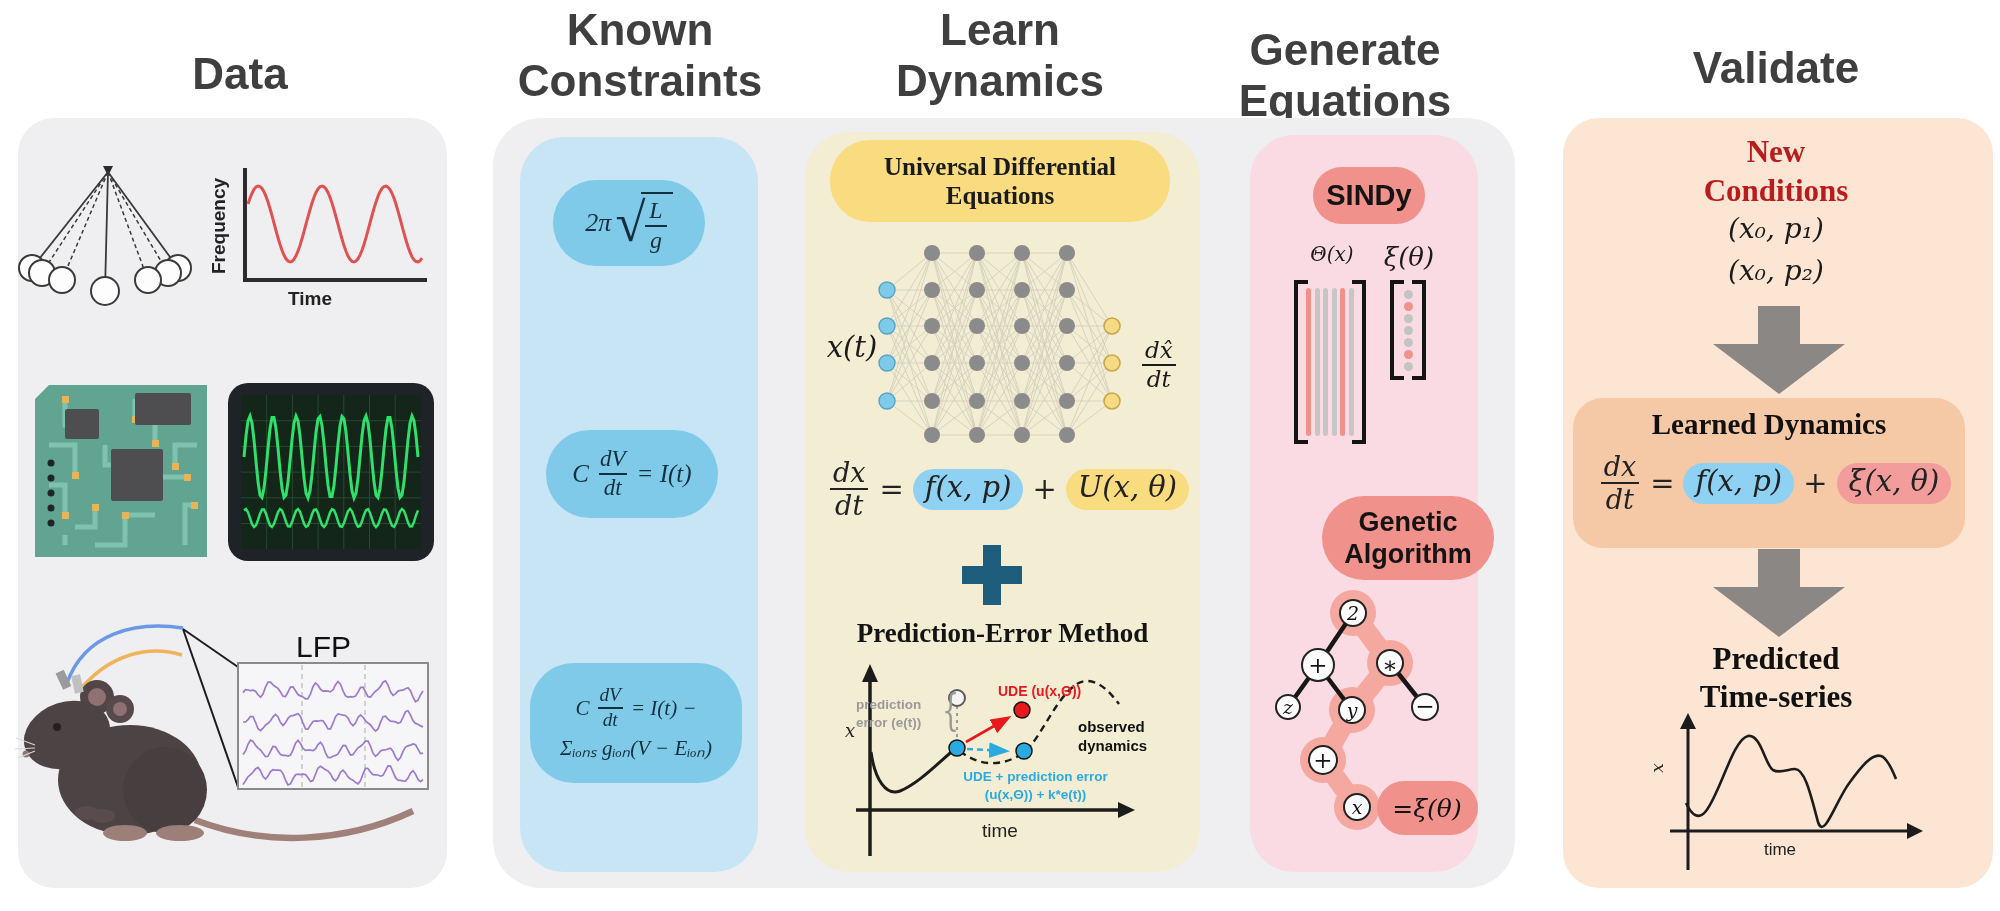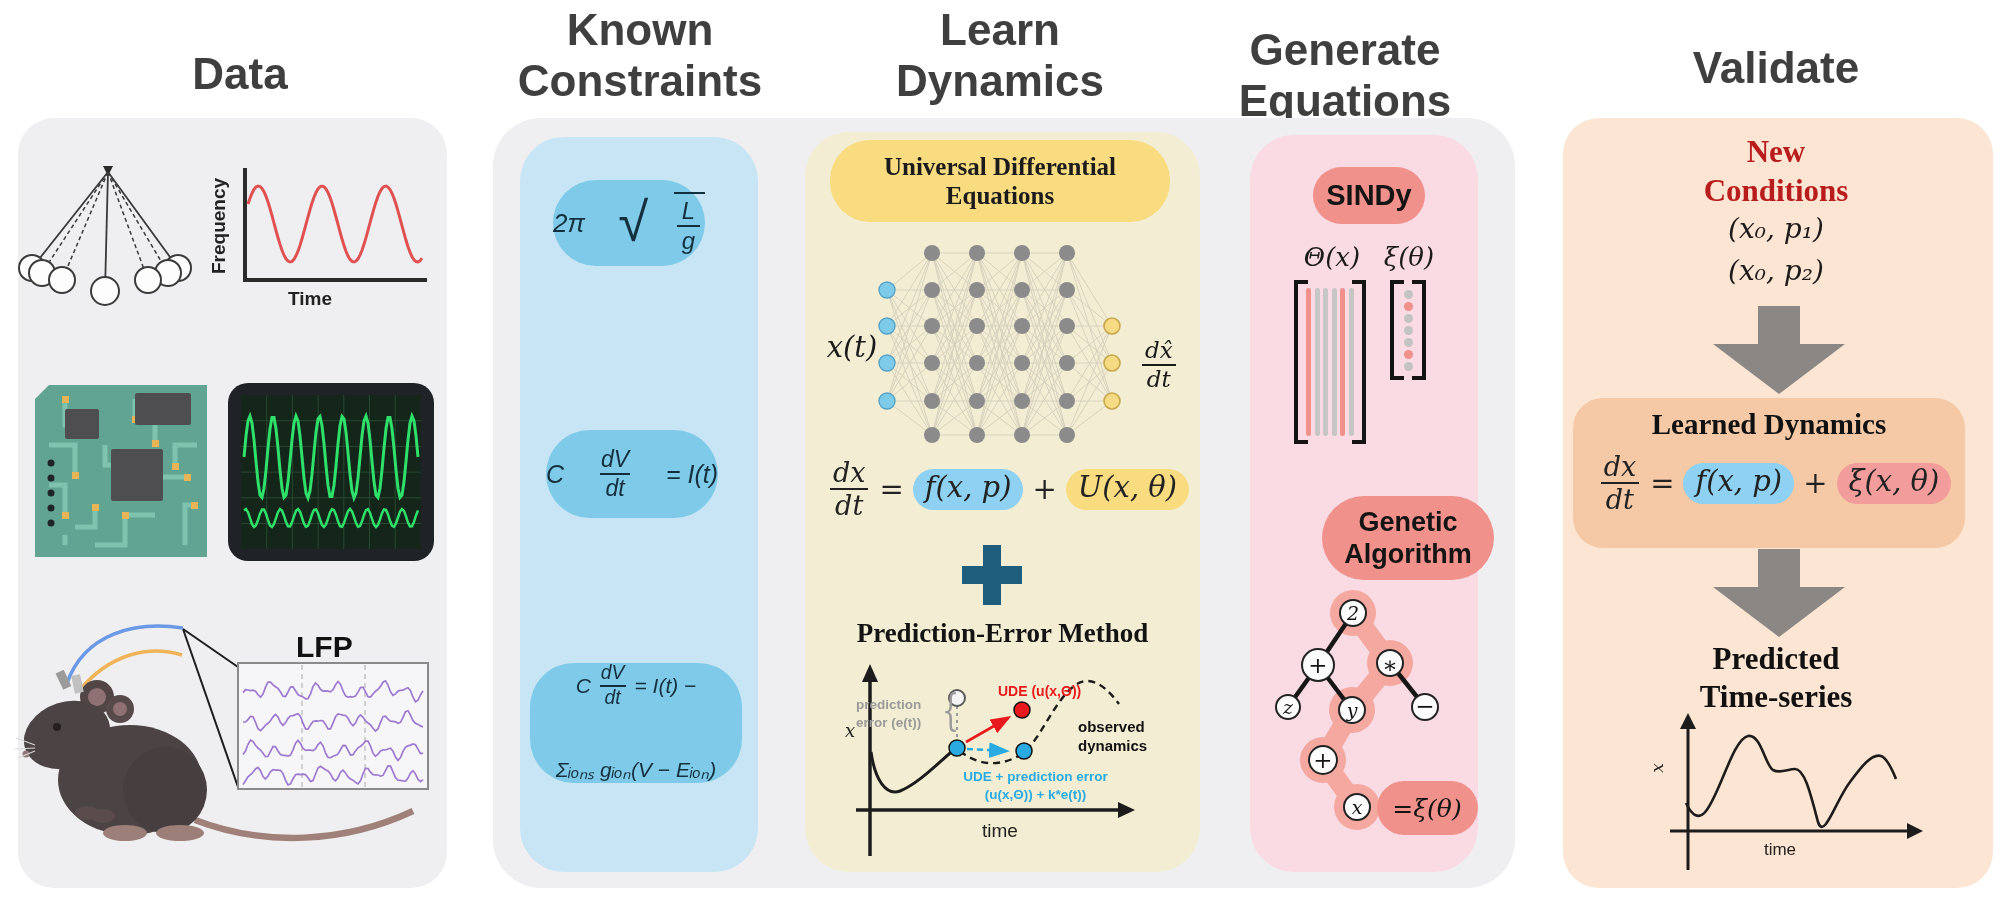--- a/index.html
+++ b/index.html
@@ -16,22 +16,22 @@
   #panel-blue{left:520px;top:137px;width:238px;height:735px;background:var(--blue-panel);border-radius:44px;}
   #panel-cream{left:805px;top:132px;width:395px;height:740px;background:var(--cream-panel);border-radius:44px;}
   #panel-pink{left:1250px;top:135px;width:228px;height:737px;background:var(--pink-panel);border-radius:44px;}
   #panel-validate{left:1563px;top:118px;width:430px;height:770px;background:var(--peach-panel);border-radius:36px;}
   
   .math{font-family:"DejaVu Serif",serif;font-style:italic;color:#1b1b1b;}
   .frac{display:inline-flex;flex-direction:column;align-items:center;font-size:0.92em;line-height:1.08;vertical-align:middle;}
   .frac .num{padding:0 5px 1px;}
   .frac .den{border-top:2px solid currentColor;padding:1px 5px 0;}
   .bluepill{position:absolute;background:var(--blue-pill);border-radius:44px;display:flex;
-            align-items:center;justify-content:space-between;color:#14303f;
-            font-family:Liberation Sans, sans-serif;font-style:italic;}
+            align-items:center;justify-content:center;color:#14303f;
+            font-family:Liberation Serif, serif;font-style:italic;}
   .radical{font-size:2.1em;font-style:normal;line-height:0.85;margin:0 -4px 0 4px;}
   .radicand{border-top:2.5px solid currentColor;padding:4px 5px 0 3px;display:inline-block;}
   .eq-row{position:absolute;display:flex;align-items:center;justify-content:center;gap:9px;
           font-family:"DejaVu Serif",serif;font-style:italic;color:#222;padding-left:6px;}
   .term{padding:1px 12px 6px;border-radius:26px;}
   .term.blue{background:var(--blue-term);}
   .term.yellow{background:var(--yellow-pill);}
   .term.red{background:var(--red-term);}
   
   .brk{position:absolute;}
@@ -187,21 +187,21 @@
   <rect x="223" y="48" width="190" height="126" fill="#f6f6f8" stroke="#8a8a8a" stroke-width="2"></rect>
   <line x1="287" y1="50" x2="287" y2="172" stroke="#c4c4c4" stroke-width="1.5" stroke-dasharray="5 4"></line>
   <line x1="350" y1="50" x2="350" y2="172" stroke="#c4c4c4" stroke-width="1.5" stroke-dasharray="5 4"></line>
   <g fill="none" stroke="var(--lfp-purple)" stroke-width="1.7">
     <path id="lfp0" d="M 228 77.6 L 230.5 74.7 L 233.0 75.0 L 235.5 75.6 L 238.0 75.2 L 240.5 76.3 L 243.0 79.8 L 245.5 82.2 L 248.0 79.1 L 250.5 72.2 L 253.0 67.2 L 255.5 67.2 L 258.0 69.9 L 260.5 71.8 L 263.0 73.4 L 265.5 77.0 L 268.0 81.1 L 270.5 81.5 L 273.0 77.0 L 275.5 72.1 L 278.0 71.8 L 280.5 75.8 L 283.0 79.5 L 285.5 80.9 L 288.0 81.9 L 290.5 83.8 L 293.0 83.7 L 295.5 78.9 L 298.0 71.7 L 300.5 68.1 L 303.0 70.2 L 305.5 74.3 L 308.0 76.1 L 310.5 75.8 L 313.0 76.2 L 315.5 76.9 L 318.0 74.8 L 320.5 69.8 L 323.0 66.6 L 325.5 69.2 L 328.0 75.9 L 330.5 80.9 L 333.0 82.1 L 335.5 81.7 L 338.0 82.0 L 340.5 81.1 L 343.0 77.1 L 345.5 72.5 L 348.0 72.2 L 350.5 76.9 L 353.0 81.7 L 355.5 82.1 L 358.0 79.0 L 360.5 76.2 L 363.0 74.4 L 365.5 71.4 L 368.0 67.2 L 370.5 65.8 L 373.0 70.0 L 375.5 76.8 L 378.0 80.3 L 380.5 78.9 L 383.0 76.1 L 385.5 75.3 L 388.0 75.2 L 390.5 73.8 L 393.0 72.8 L 395.5 75.8 L 398.0 82.2 L 400.5 86.7 L 403.0 85.2 L 405.5 80.0 L 408.0 75.9"></path>
       <path id="lfp1" d="M 228 107.0 L 230.5 107.0 L 233.0 104.6 L 235.5 101.3 L 238.0 101.7 L 240.5 107.3 L 243.0 113.8 L 245.5 115.7 L 248.0 113.2 L 250.5 110.1 L 253.0 108.3 L 255.5 105.8 L 258.0 101.8 L 260.5 99.4 L 263.0 102.0 L 265.5 107.6 L 268.0 110.4 L 270.5 107.8 L 273.0 103.4 L 275.5 101.0 L 278.0 100.6 L 280.5 99.6 L 283.0 98.7 L 285.5 101.5 L 288.0 108.2 L 290.5 114.0 L 293.0 114.1 L 295.5 109.9 L 298.0 106.4 L 300.5 105.9 L 303.0 106.2 L 305.5 105.5 L 308.0 105.8 L 310.5 109.4 L 313.0 113.9 L 315.5 113.8 L 318.0 108.2 L 320.5 101.6 L 323.0 98.9 L 325.5 99.5 L 328.0 100.1 L 330.5 100.5 L 333.0 103.1 L 335.5 108.0 L 338.0 110.7 L 340.5 108.0 L 343.0 102.5 L 345.5 100.0 L 348.0 102.2 L 350.5 105.8 L 353.0 108.0 L 355.5 109.9 L 358.0 113.3 L 360.5 116.0 L 363.0 114.0 L 365.5 107.4 L 368.0 101.7 L 370.5 101.1 L 373.0 104.1 L 375.5 106.2 L 378.0 106.3 L 380.5 106.8 L 383.0 108.3 L 385.5 107.4 L 388.0 102.4 L 390.5 96.6 L 393.0 95.7 L 395.5 100.2 L 398.0 105.7 L 400.5 108.4 L 403.0 109.3 L 405.5 110.9 L 408.0 111.9"></path>
       <path id="lfp2" d="M 228 139.4 L 230.5 136.0 L 233.0 129.3 L 235.5 125.1 L 238.0 126.4 L 240.5 130.3 L 243.0 133.1 L 245.5 135.0 L 248.0 138.3 L 250.5 141.7 L 253.0 141.3 L 255.5 136.4 L 258.0 131.5 L 260.5 131.7 L 263.0 136.0 L 265.5 139.6 L 268.0 140.4 L 270.5 140.4 L 273.0 141.1 L 275.5 140.1 L 278.0 134.9 L 280.5 128.1 L 283.0 125.4 L 285.5 128.5 L 288.0 133.3 L 290.5 135.4 L 293.0 135.0 L 295.5 135.2 L 298.0 135.7 L 300.5 133.9 L 303.0 129.5 L 305.5 127.3 L 308.0 130.8 L 310.5 137.8 L 313.0 142.5 L 315.5 142.7 L 318.0 141.2 L 320.5 140.4 L 323.0 138.9 L 325.5 134.7 L 328.0 130.4 L 330.5 130.6 L 333.0 135.4 L 335.5 140.0 L 338.0 139.7 L 340.5 135.9 L 343.0 132.8 L 345.5 131.2 L 348.0 129.1 L 350.5 126.1 L 353.0 126.0 L 355.5 131.1 L 358.0 138.2 L 360.5 141.3 L 363.0 139.2 L 365.5 135.9 L 368.0 134.9 L 370.5 135.0 L 373.0 134.0 L 375.5 133.3 L 378.0 136.3 L 380.5 142.1 L 383.0 145.4 L 385.5 142.6 L 388.0 136.4 L 390.5 132.1 L 393.0 130.9 L 395.5 130.1 L 398.0 128.9 L 400.5 129.8 L 403.0 134.2 L 405.5 138.6 L 408.0 138.2"></path>
       <path id="lfp3" d="M 228 169.6 L 230.5 165.8 L 233.0 161.8 L 235.5 159.6 L 238.0 157.3 L 240.5 153.9 L 243.0 152.4 L 245.5 155.7 L 248.0 161.5 L 250.5 164.0 L 253.0 161.1 L 255.5 156.6 L 258.0 154.7 L 260.5 155.1 L 263.0 155.1 L 265.5 155.3 L 268.0 158.6 L 270.5 165.1 L 273.0 170.0 L 275.5 168.9 L 278.0 163.7 L 280.5 159.7 L 283.0 159.2 L 285.5 159.7 L 288.0 159.2 L 290.5 159.6 L 293.0 162.8 L 295.5 166.4 L 298.0 165.5 L 300.5 159.3 L 303.0 153.0 L 305.5 151.2 L 308.0 153.0 L 310.5 154.8 L 313.0 156.0 L 315.5 158.9 L 318.0 163.6 L 320.5 165.8 L 323.0 162.7 L 325.5 157.2 L 328.0 155.1 L 330.5 157.9 L 333.0 161.9 L 335.5 164.0 L 338.0 165.2 L 340.5 167.4 L 343.0 168.9 L 345.5 165.8 L 348.0 158.8 L 350.5 153.4 L 353.0 153.5 L 355.5 157.2 L 358.0 159.7 L 360.5 159.8 L 363.0 160.0 L 365.5 161.2 L 368.0 160.3 L 370.5 155.6 L 373.0 150.9 L 375.5 151.1 L 378.0 156.8 L 380.5 162.7 L 383.0 165.1 L 385.5 165.3 L 388.0 165.9 L 390.5 166.1 L 393.0 163.1 L 395.5 158.0 L 398.0 155.7 L 400.5 159.1 L 403.0 164.5 L 405.5 166.7 L 408.0 164.6"></path>
   </g>
 </svg>
-<div class="plotlabel" style="left:296px;top:630px;font-weight:700;font-size:30px;color:#111;">LFP</div>
+<div class="plotlabel" style="left:296px;top:630px;font-weight:400;font-size:30px;color:#111;">LFP</div>
 
 <div class="bluepill" style="left:553px;top:180px;width:152px;height:86px;font-size:26px;">
   <span>2π</span>
     <span class="radical">√</span>
     <span class="radicand"><span class="frac">
         <span class="num">L</span>
         <span class="den">g</span>
       </span></span>
 </div>
 
@@ -318,21 +318,21 @@
 <div class="plotlabel" style="left:998px;top:683px;font-weight:700;font-size:14px;color:var(--pem-red);">UDE (u(x,Θ))</div>
 <div class="plotlabel preline" style="left:948px;top:768px;width:175px;text-align:center;font-weight:700;font-size:13.5px;line-height:1.3;color:var(--pem-blue);">UDE + prediction error
 (u(x,Θ)) + k*e(t))</div>
 <div class="plotlabel preline" style="left:1078px;top:718px;font-weight:700;font-size:15px;line-height:1.25;color:#111;">observed
 dynamics</div>
 <div class="plotlabel" style="left:930px;top:820px;width:140px;text-align:center;font-size:19px;font-weight:500;">time</div>
 <div class="plotlabel math" style="left:845px;top:720px;font-size:18px;">x</div>
 
 <div class="salmonpill" style="left:1313px;top:167px;width:112px;height:57px;font-weight:600;font-size:29px;">SINDy</div>
 
-<div class="math abs" style="left:1292px;top:242px;width:80px;text-align:center;font-size:26px;">Θ(x)</div>
+<div class="math abs" style="left:1292px;top:242px;width:80px;text-align:center;font-size:20px;">Θ(x)</div>
 <div class="math abs" style="left:1382px;top:242px;width:54px;text-align:center;font-size:26px;">ξ(θ)</div>
 
 <div class="brk" style="left:1294px;top:280px;width:72px;height:164px;">
   <div class="inner" id="matrix-stripes" style="gap:3.5px;">
       <div class="stripe salmon"></div>
       <div class="stripe gray"></div>
       <div class="stripe gray"></div>
       <div class="stripe gray"></div>
       <div class="stripe salmon"></div>
       <div class="stripe gray"></div>

